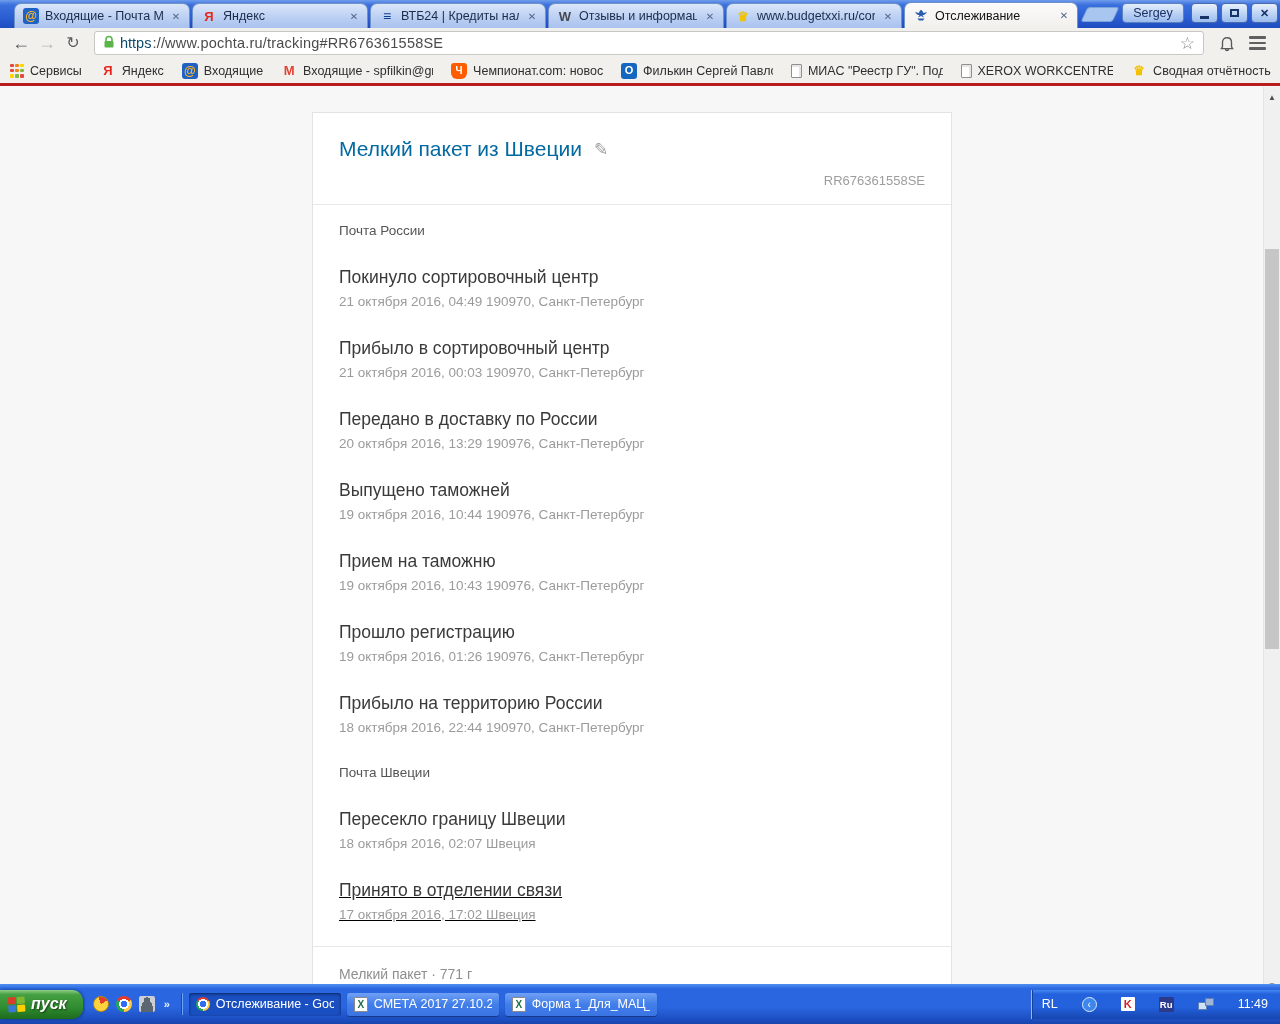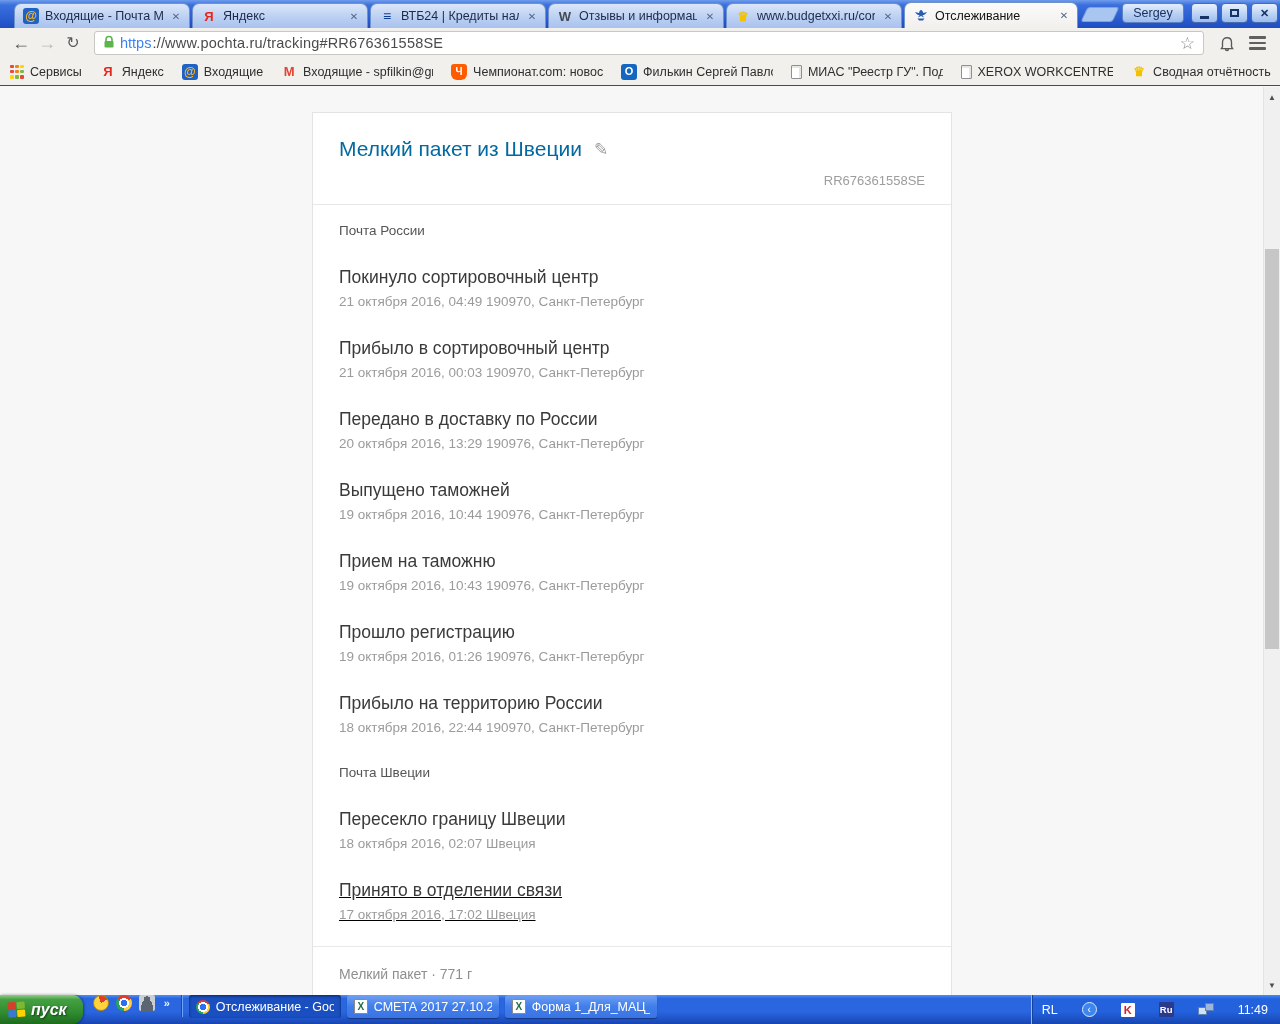--- a/index.html
+++ b/index.html
@@ -29,30 +29,30 @@
   .wb-min { left:1191px; } .wb-max { left:1221px; } .wb-close { left:1251px; }
   .glyph-min { width:9px; height:3px; background:#173468; margin-top:9px; }
   .glyph-max { width:9px; height:8px; border:2px solid #173468; }
 
   
   .toolbar { position:absolute; top:28px; left:0; width:1280px; height:30px; background:#f2f0ed;
     display:flex; align-items:center; padding:0 8px; }
   .navbtn { width:26px; text-align:center; font-size:18px; line-height:1; }
   .addr { flex:1; height:24px; margin:0 8px; background:#fff; border:1px solid #c9c7c4; border-radius:3px;
     display:flex; align-items:center; padding:0 8px; font-size:14.5px; gap:5px; }
-  .addr .scheme { color:#3b82f6; }
+  .addr .scheme { color:#0c4a6e; }
   .addr .rest { color:#4b4b4b; letter-spacing:0.2px; }
   .addr .star { margin-left:auto; color:#8b8b8b; font-size:17px; }
   .toolicon { width:30px; display:flex; align-items:center; justify-content:center; }
   .menu-bars { display:flex; flex-direction:column; gap:3px; }
   .menu-bars i { width:17px; height:2.5px; background:#606060; border-radius:1px; }
 
   
   .bookmarks { position:absolute; top:58px; left:0; width:1280px; height:28px; background:#f2f0ed;
-    border-bottom:1px solid #b91c1c; display:flex; align-items:center; padding:0 10px; font-size:12.5px; color:#2e2e2e; }
+    border-bottom:3px solid #b91c1c; display:flex; align-items:center; padding:0 10px; font-size:12.5px; color:#2e2e2e; }
   .bm { display:flex; align-items:center; gap:6px; margin-right:18px; max-width:152px; }
   .bm span.lbl { white-space:nowrap; overflow:hidden; }
   .grid9 { width:14px; height:14px; display:grid; grid-template-columns:repeat(3,1fr); gap:1.5px; }
   .grid9 i { border-radius:1px; }
   .page-ic { width:11px; height:14px; background:#fff; border:1px solid #8f8f8f; border-radius:1px;
     box-shadow:inset -2px 2px 0 #e8e6e3; }
 
   
   .content { position:absolute; top:87px; left:0; width:1280px; height:908px; background:#f7f7f7; }
   .card { position:absolute; left:312px; top:25px; width:640px; background:#fff; border:1px solid #e3e3e3; }
@@ -74,23 +74,23 @@
   .link-delete { margin-left:auto; }
 
   
   .scrollbar { position:absolute; right:0; top:0; width:17px; height:908px; background:#f0f0f0; border-left:1px solid #e4e4e4; }
   .sb-arrow { position:absolute; left:0; width:16px; height:16px; color:#4f4f4f; font-size:8px;
     display:flex; align-items:center; justify-content:center; }
   .sb-up { top:2px; } .sb-down { bottom:2px; }
   .sb-thumb { position:absolute; left:1px; width:14px; top:162px; height:400px; background:#c6c6c6; }
 
   
-  .taskbar { position:absolute; bottom:0; left:0; width:1280px; height:29px;
+  .taskbar { position:absolute; bottom:0; left:0; width:1280px; height:40px;
     background:linear-gradient(180deg,#4f90f2 0%,#2a66e0 12%,#2a66e0 58%,#1c4dc0 90%,#1744ab 100%);
-    display:flex; align-items:flex-start; }
+    display:flex; align-items:center; }
   .startbtn { height:29px; padding:0 16px 0 8px; border-radius:0 11px 11px 0;
     background:linear-gradient(180deg,#8fce84 0%,#44a042 16%,#2f8b2f 62%,#1d6b1d 100%);
     display:flex; align-items:center; gap:6px; color:#fff; font-weight:bold; font-style:italic; font-size:16px;
     text-shadow:1px 1px 2px rgba(0,0,0,0.55); box-shadow:1px 0 3px rgba(0,0,0,0.4); }
   .winflag { width:17px; height:15px; display:grid; grid-template-columns:1fr 1fr; gap:1px; transform:rotate(-4deg); }
   .winflag i { border-radius:1px; }
   .qlaunch { display:flex; align-items:center; gap:7px; padding:0 8px 0 10px; }
   .ql-chev { color:#eaf2ff; font-size:11px; font-weight:bold; margin-left:2px; }
   .taskdiv { width:2px; height:22px; margin:0 3px; border-left:1px solid #1a47b0; border-right:1px solid #6fa3f6; }
   .taskbtn { width:152px; height:23px; margin:0 3px; border-radius:3px; display:flex; align-items:center; gap:6px;

